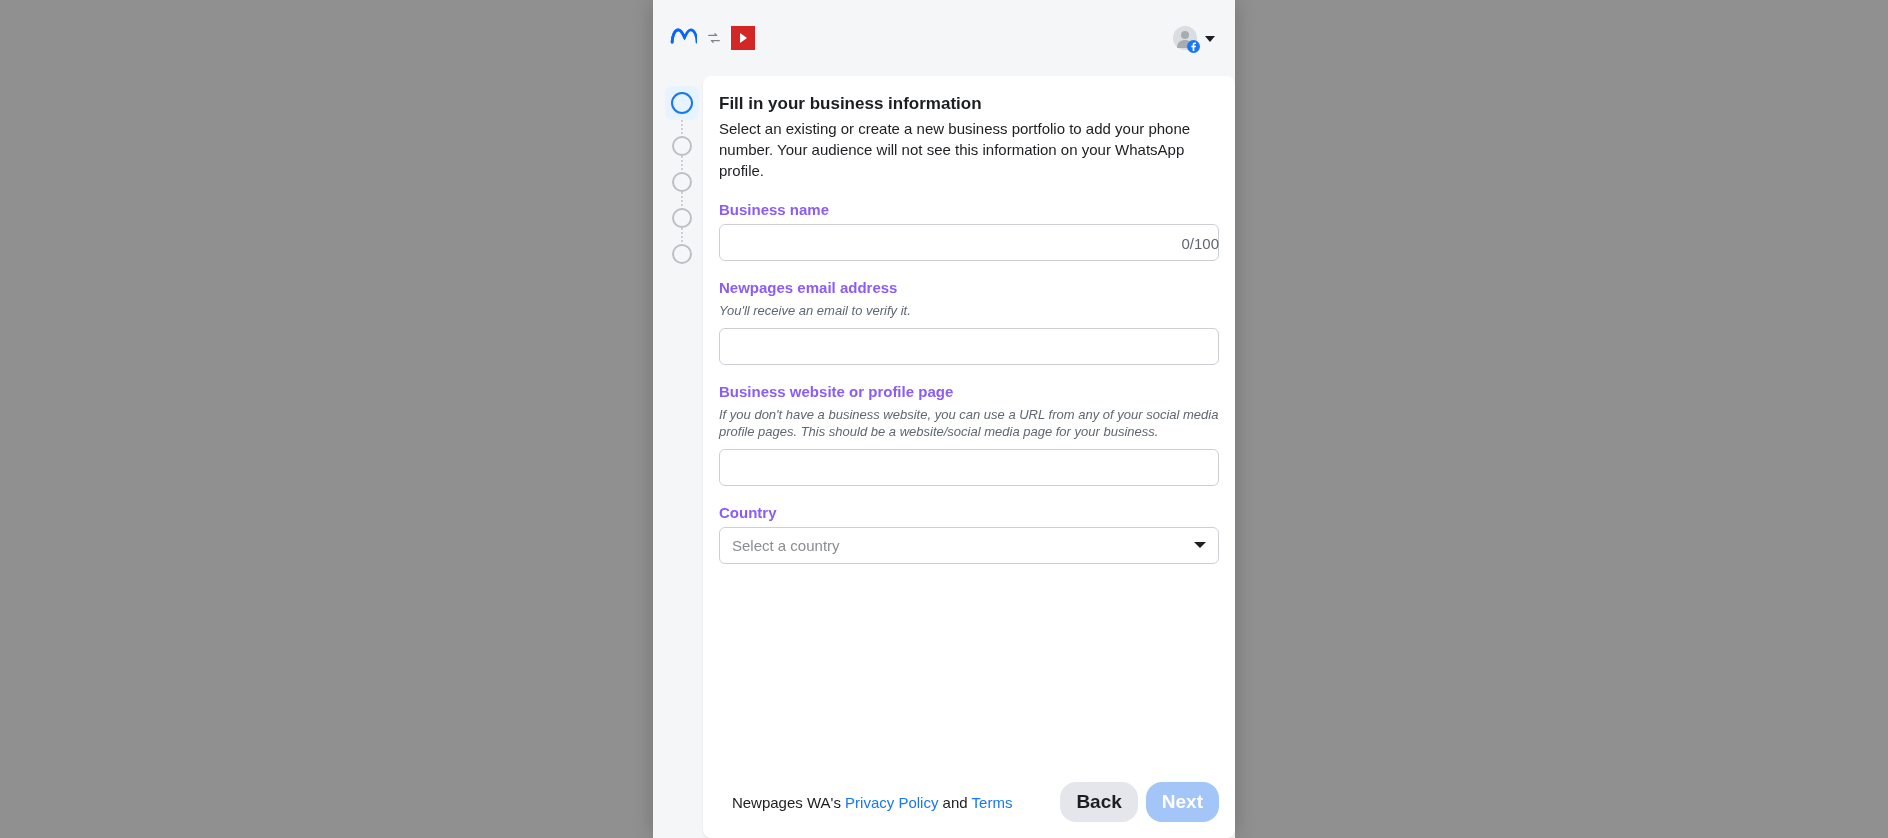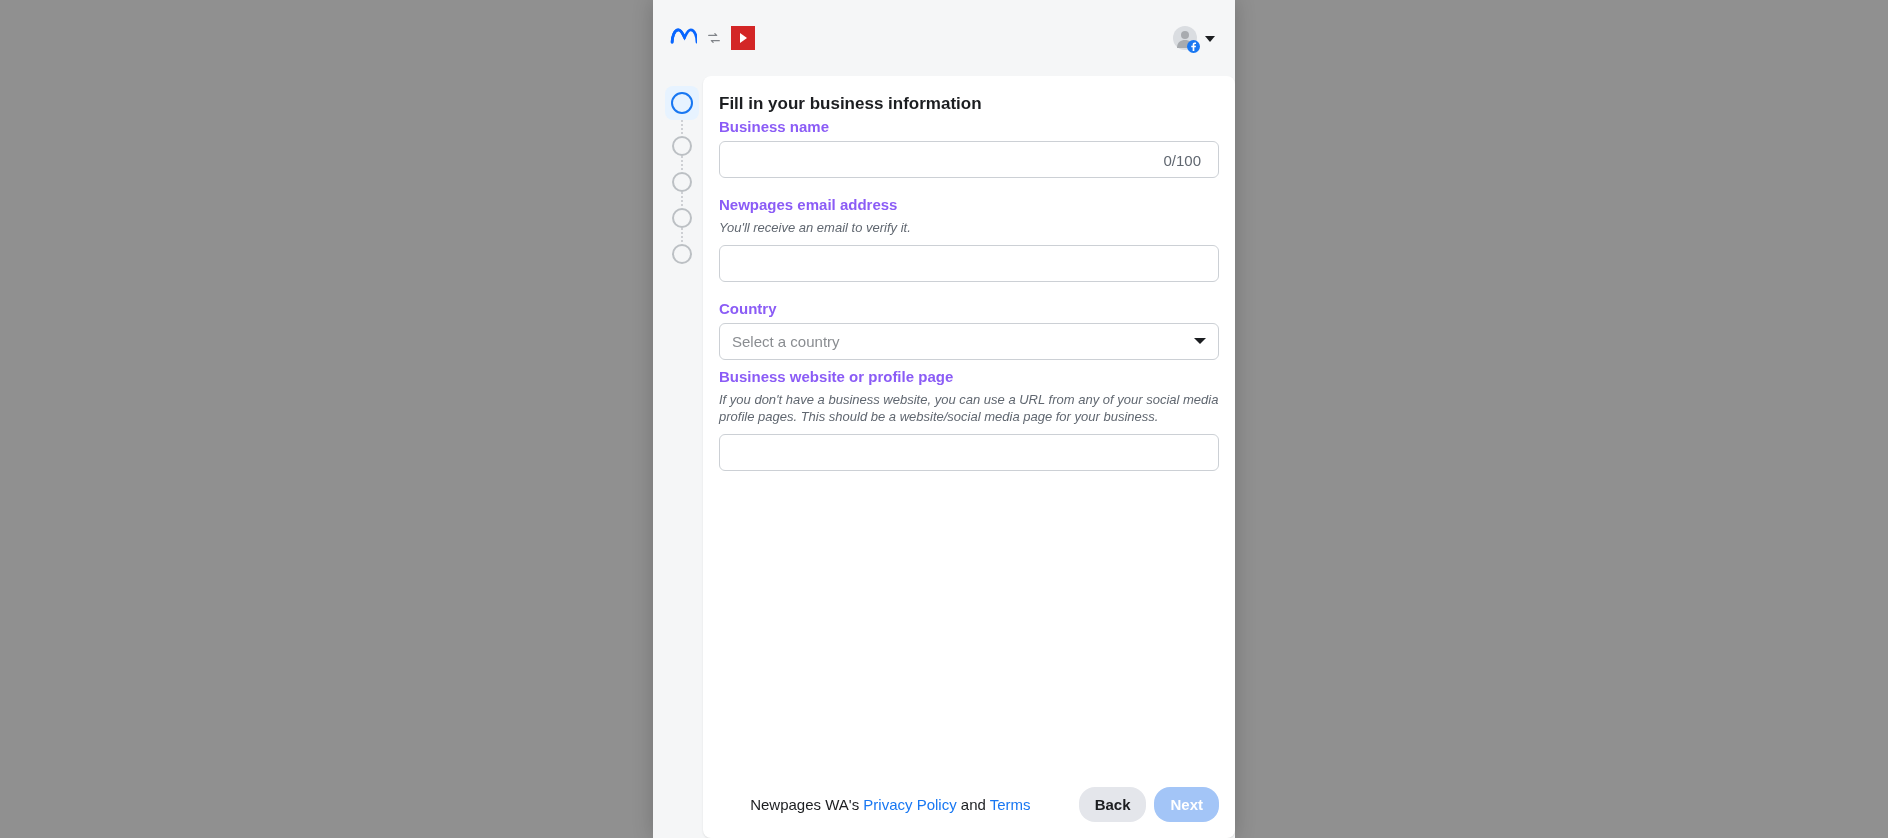--- a/index.html
+++ b/index.html
@@ -194,21 +194,21 @@
       border: 1px solid #ccd0d5;
       border-radius: 6px;
       padding: 8px 10px;
       font-size: 15px;
       color: #1c1e21;
       outline: none;
       background: #fff;
     }
     .char-count {
       position: absolute;
-      right: 18px;
+      right: 0;
       top: 50%;
       transform: translateY(-50%);
       font-size: 15px;
       color: #606770;
       margin-left: 12px;
     }
     .select-input {
       width: 100%;
       height: 37px;
       border: 1px solid #ccd0d5;
@@ -265,21 +265,21 @@
       text-decoration: none;
     }
     .footer-actions {
       display: flex;
       gap: 8px;
     }
     .btn {
       border: none;
       border-radius: 16px;
       padding: 9px 16px;
-      font-size: 15px;
+      font-size: 19px;
       font-weight: 600;
       cursor: pointer;
     }
     .btn-back {
       background: #e4e6eb;
       color: #1c1e21;
     }
     .btn-next {
       background: #a3c5f7;
       color: #fff;
@@ -347,49 +347,50 @@
         <div class="step-circle"></div>
         <div class="step-connector"></div>
       </div>
       <div class="step-wrap">
         <div class="step-circle"></div>
       </div>
     </div>
 
     <div class="content-card">
       <div class="card-title">Fill in your business information</div>
+      <div class="card-subtitle">Select an existing or create a new business portfolio to add your phone number. Your audience will not see this information on your WhatsApp profile.</div>
 
       <div class="form-group">
         <label class="form-label">Business name</label>
         <div class="input-wrap">
           <input type="text" class="text-input" style="padding-right: 70px;" value="">
           <span class="char-count">0/100</span>
         </div>
       </div>
 
       <div class="form-group">
         <label class="form-label">Newpages email address</label>
         <div class="form-help">You'll receive an email to verify it.</div>
         <input type="text" class="text-input" value="" style="">
       </div>
 
+      <div class="form-group">
+        <label class="form-label">Business website or profile page</label>
+        <div class="form-help">If you don't have a business website, you can use a URL from any of your social media profile pages. This should be a website/social media page for your business.</div>
+        <input type="text" class="text-input" value="" style="">
+      </div>
+
       <div class="form-group" style="margin-bottom:8px">
         <label class="form-label">Country</label>
         <div class="select-input">
           <span>Select a country</span>
           <span class="caret-down"></span>
         </div>
       </div>
 
-      <div class="form-group">
-        <label class="form-label">Business website or profile page</label>
-        <div class="form-help">If you don't have a business website, you can use a URL from any of your social media profile pages. This should be a website/social media page for your business.</div>
-        <input type="text" class="text-input" value="" style="">
-      </div>
-
 
       <div class="footer-row">
         <div class="footer-text">
           <span>Newpages WA's </span><a href="#">Privacy Policy</a><span> and </span><a href="#">Terms</a>
         </div>
         <div class="footer-actions">
           <button class="btn btn-back">Back</button>
           <button class="btn btn-next">Next</button>
         </div>
       </div>

